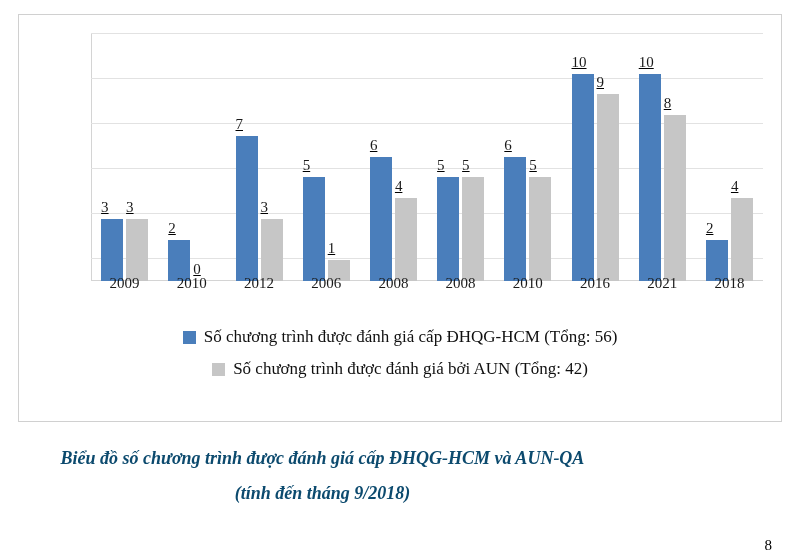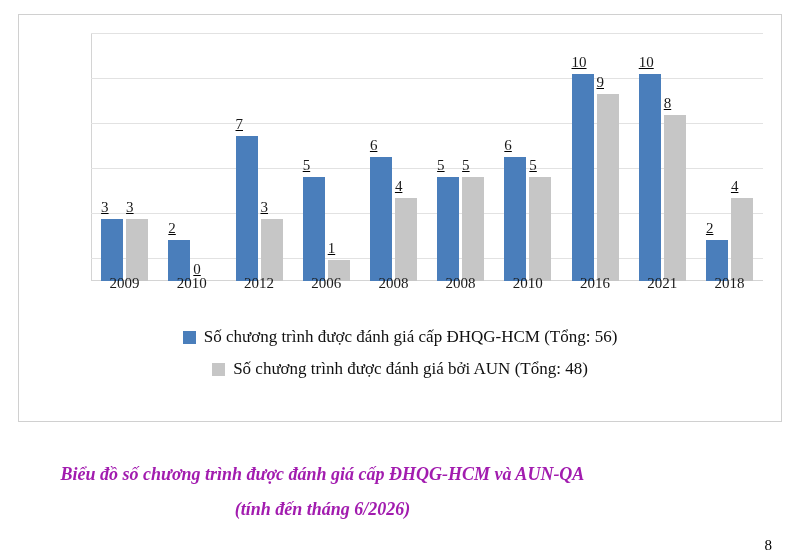--- a/index.html
+++ b/index.html
@@ -166,22 +166,21 @@
   .caption {
     position: absolute;
     left: 0;
     top: 448px;
     width: 645px;
     text-align: center;
     font-family: "Liberation Serif", serif;
     font-style: italic;
     font-weight: bold;
     font-size: 18px;
-    color: #a21caf;
-    margin-top: 16px;
+    color: #0c4a6e;
   }
   .caption .line2 {
     display: block;
     margin-top: 14px;
   }
 
   .page-number {
     position: absolute;
     right: 28px;
     bottom: 6px;
@@ -324,26 +323,26 @@
         <div class="x-label">2018</div>
       </div>
 
     <div class="legend">
       <div class="legend-item">
         <span class="legend-swatch s1"></span>
         <span class="legend-text">Số chương trình được đánh giá cấp ĐHQG-HCM (Tổng: 56)</span>
       </div>
       <div class="legend-item">
         <span class="legend-swatch s2"></span>
-        <span class="legend-text">Số chương trình được đánh giá bởi AUN (Tổng: 48)</span>
+        <span class="legend-text">Số chương trình được đánh giá bởi AUN (Tổng: 42)</span>
       </div>
     </div>
 
   </div>
 
   <div class="caption">
     <span class="line1">Biểu đồ số chương trình được đánh giá cấp ĐHQG-HCM và AUN-QA</span>
-    <span class="line2">(tính đến tháng 6/2026)</span>
+    <span class="line2">(tính đến tháng 9/2018)</span>
   </div>
 
   <div class="page-number">8</div>
 
 </div>
 
 </body></html>

